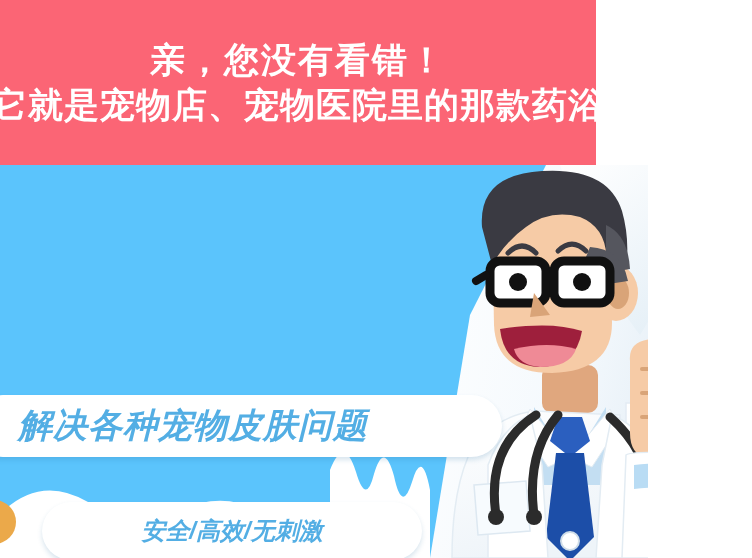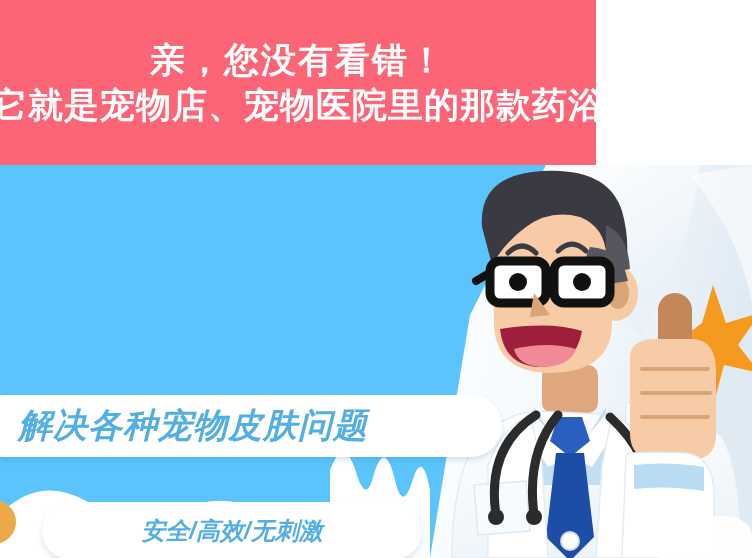--- a/index.html
+++ b/index.html
@@ -45,21 +45,21 @@
     letter-spacing: 1px;
     line-height: 1.05;
     text-align: left;
     white-space: nowrap;
   }
 
   
   .body-band {
     position: absolute;
     left: 0; top: 165px;
-    width: 752px;
+    width: 648px;
     height: 393px;
     background: #5bc4fc;
     overflow: hidden;
   }
 
   
   .curtain {
     position: absolute;
     left: 0; top: 0;
     width: 752px;

